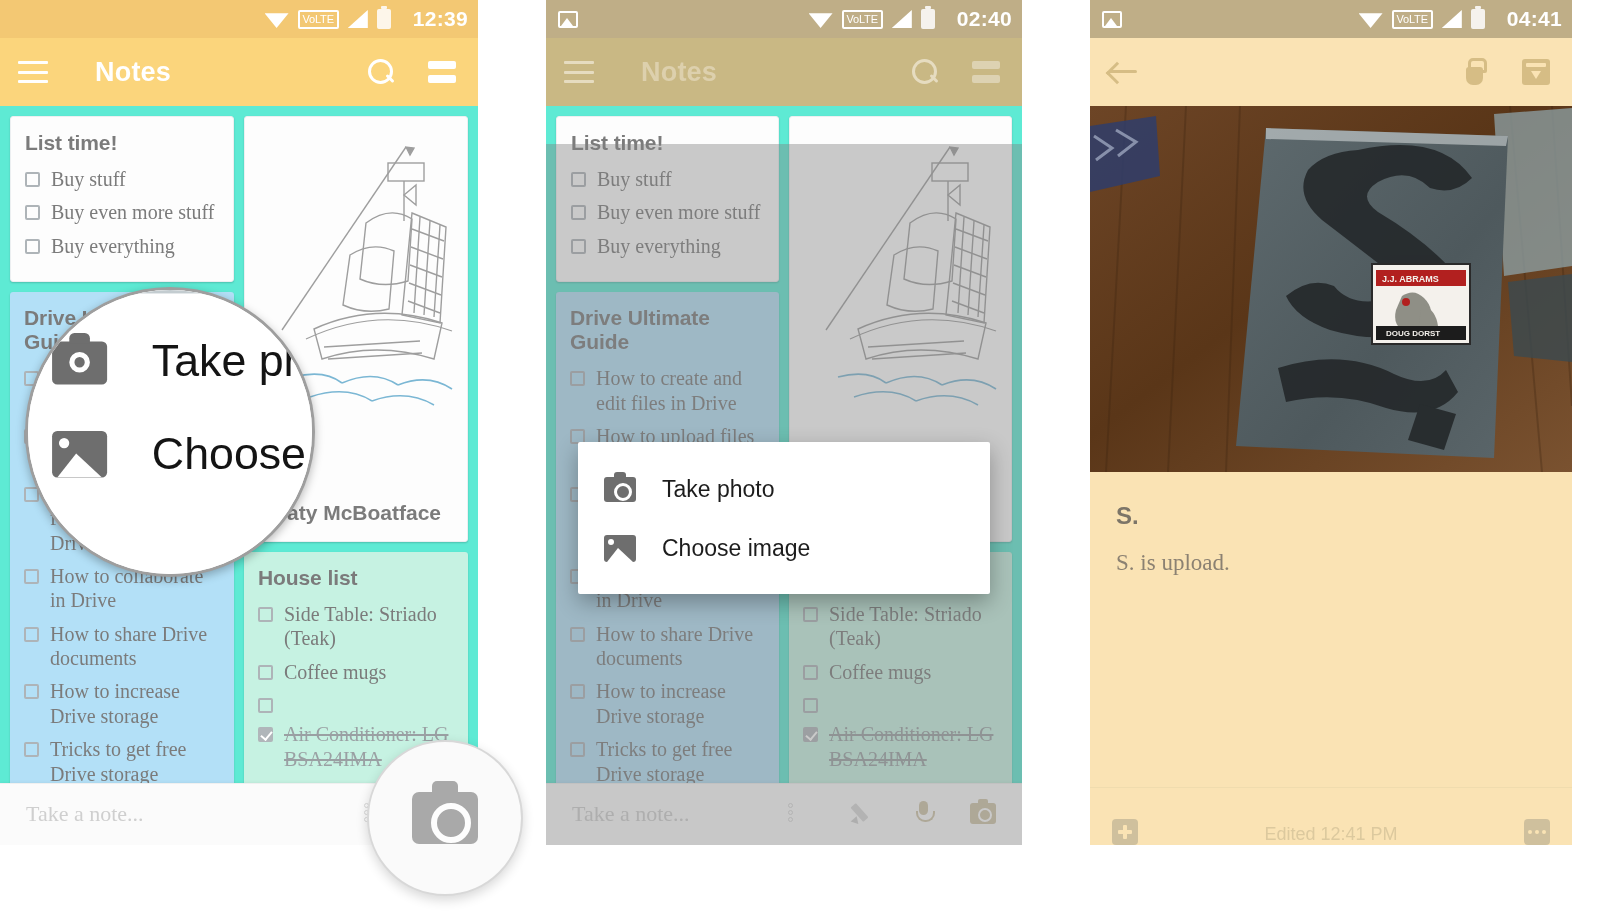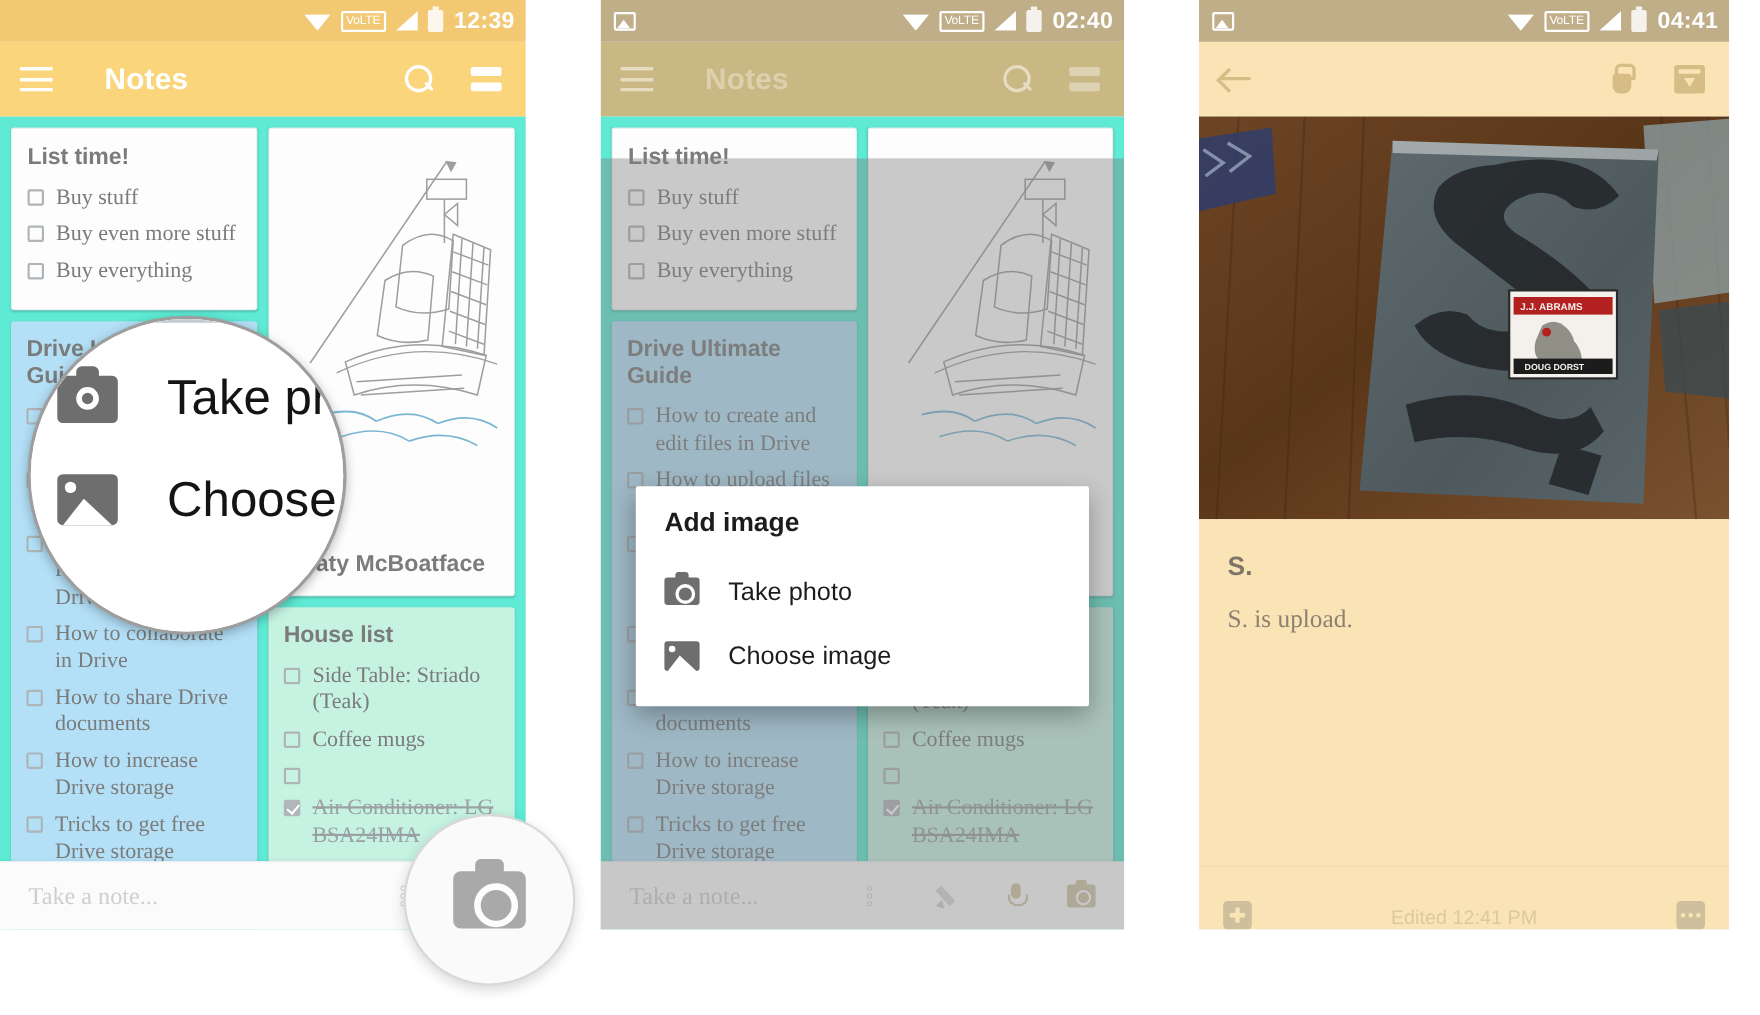--- a/index.html
+++ b/index.html
@@ -22,21 +22,21 @@
     position: relative; height: 38px;
     display: flex; align-items: center;
     padding: 0 10px 0 12px;
     color: #ffffff;
     font-size: 20px; font-weight: 700;
   }
   .sb-amber  { background: #f3c873; }
   .sb-dim    { background: #bfae87; }
   .sb-spacer { flex: 1 1 auto; }
   .sb-icons  { display: flex; align-items: center; gap: 9px; }
-  .sb-time   { margin-left: 10px; letter-spacing: .3px; font-size: 21px; }
+  .sb-time   { margin-left: 22px; letter-spacing: .3px; font-size: 21px; }
 
   .ic { display:inline-block; }
   .ic-wifi {
     width: 24px; height: 18px;
     background: #fff;
     clip-path: polygon(0% 18%, 100% 18%, 50% 100%);
   }
   .ic-volte {
     border: 2px solid #fff; border-radius: 2px;
     font-size: 11px; font-weight: 400; line-height: 1;
@@ -183,21 +183,21 @@
   .ship-card { padding: 0; }
   .ship-wrap { height: 380px; display:flex; align-items:center; justify-content:center;
                padding: 6px 4px 0 4px; }
   .ship-caption { font-size: 21px; font-weight: 700; color:#7b7b7b;
                   padding: 4px 14px 16px 14px; }
 
   
   .bottombar {
     position:absolute; left:0; right:0; bottom:0; height: 62px;
     background:#fbfbfb; border-top: 1px solid #f0f0f0;
-    display:flex; align-items:center; padding: 0 26px; gap: 0;
+    display:flex; align-items:flex-start; padding: 17px 26px; gap: 0;
     box-shadow: 0 -1px 3px rgba(0,0,0,.05);
   }
   .bb-placeholder { color:#cfcfcf; font-size: 22px;
                     font-family:"Liberation Serif", serif; }
   .bb-spacer { flex: 1 1 auto; }
   .bb-actions { display:flex; align-items:center; gap: 38px; }
 
   .icon-list { width: 26px; height: 20px; position: relative; }
   .icon-list i {
     position:absolute; left: 10px; height: 3px; background:#d8d8d8; border-radius:1px;
@@ -653,21 +653,20 @@
             </div>
           <div class="icon-pen"></div>
           <div class="icon-mic"></div>
           <div class="icon-cam-small"></div>
         </div>
       </div>
 
       <div class="scrim-2"></div>
 
       <div class="dialog">
-        <div class="dialog-title">Add image</div>
         <div class="dialog-item">
           <span class="icon-cam-dialog"></span>
           <span>Take photo</span>
         </div>
         <div class="dialog-item">
           <span class="icon-photo-dialog"></span>
           <span>Choose image</span>
         </div>
       </div>
     </div>

